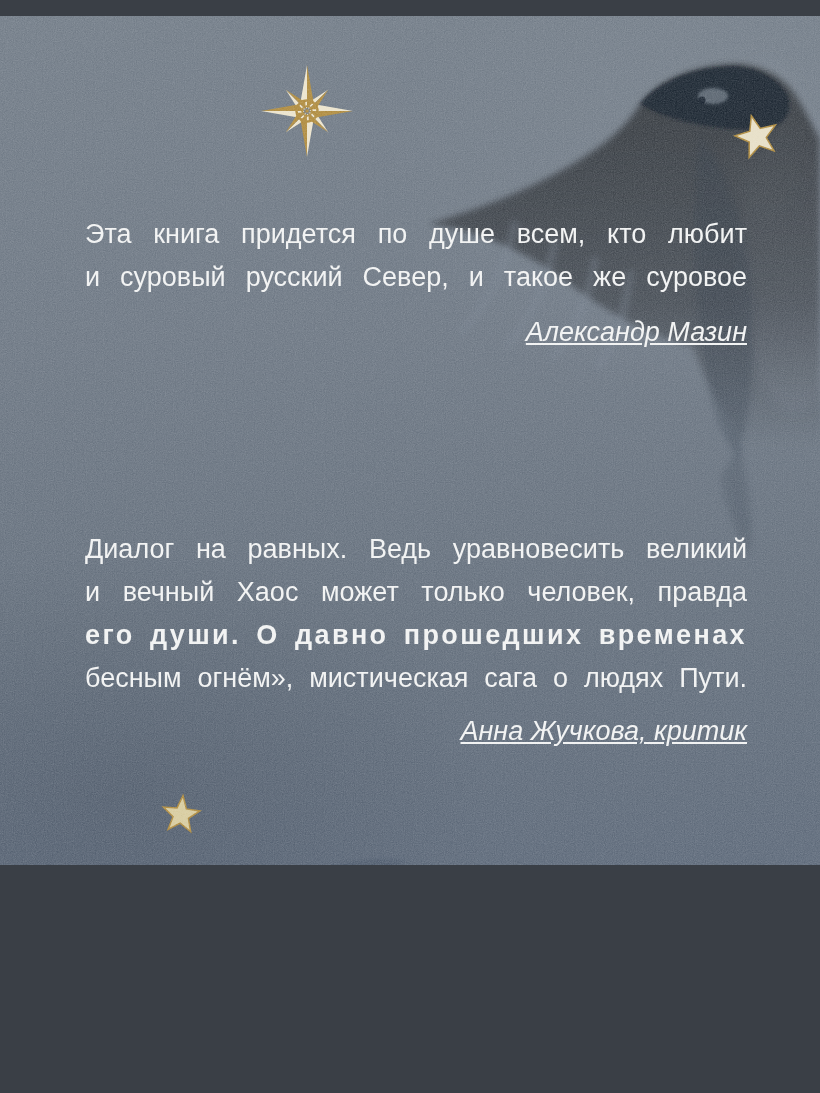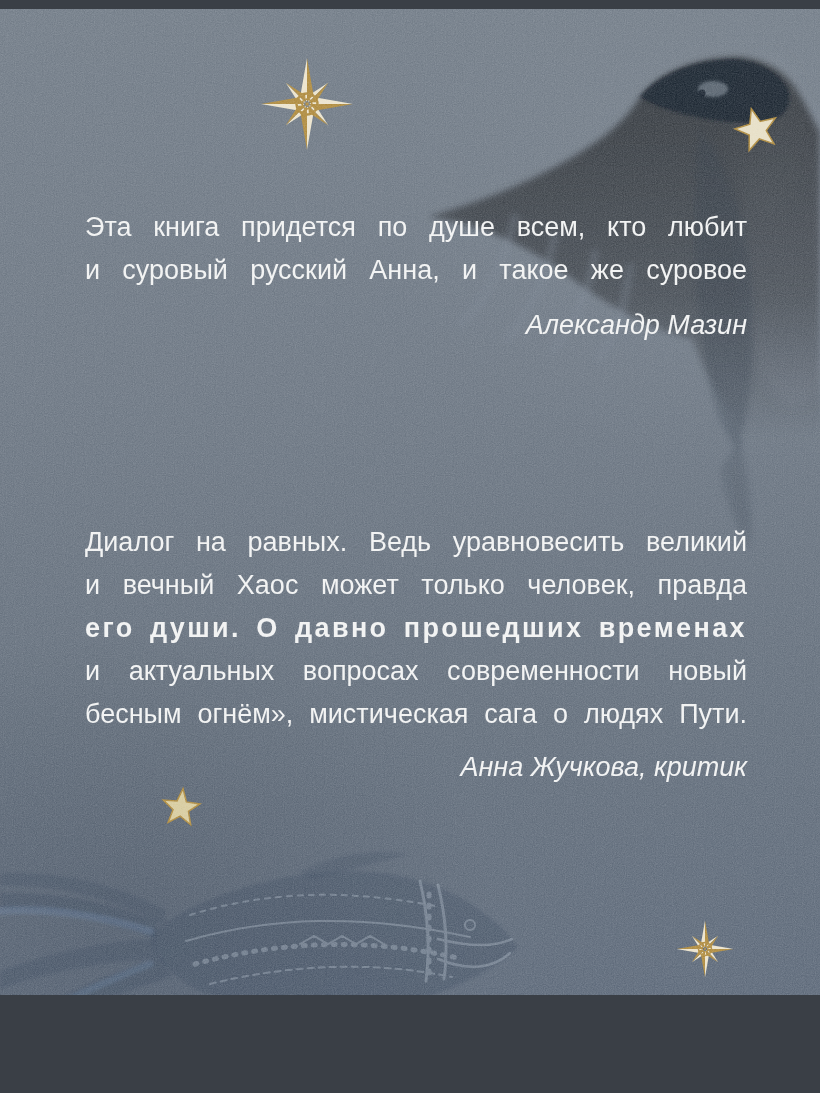--- a/index.html
+++ b/index.html
@@ -1,20 +1,20 @@
 <!DOCTYPE html>
 <html lang="ru"><head>
 <meta charset="utf-8">
 <style>
   html, body { margin: 0; padding: 0; background: #3a3f46; }
   .page {
     position: relative;
     width: 820px;
-    height: 986px;
-    margin: 9px auto;
+    height: 849px;
+    margin: 16px auto;
     overflow: hidden;
     font-family: "Liberation Sans", sans-serif;
     background:
       radial-gradient(60% 40% at 88% 18%, rgba(150,160,170,0.14), rgba(150,160,170,0) 70%),
       radial-gradient(70% 45% at 15% 92%, rgba(28,38,54,0.16), rgba(28,38,54,0) 65%),
       linear-gradient(180deg, #737d88 0%, #6e7884 38%, #65707d 72%, #5e6a7a 100%);
   }
   .decor {
     position: absolute;
     left: 0; top: 0;
@@ -33,20 +33,21 @@
   .q1 { top: 197px; }
   .q2 { top: 512px; }
   .line { text-align: justify; text-align-last: justify; }
   .line.short { text-align-last: left; }
   .line.ls { letter-spacing: 2.4px; font-weight: bold; }
   .attribution {
     text-align: right;
     font-style: italic;
     font-size: 27px;
     line-height: 36px;
+    text-decoration: underline;
   }
   .q1 .attribution { margin-top: 15px; }
   .q2 .attribution { margin-top: 13px; }
 </style>
 </head>
 <body>
 
 <div class="page">
 
   <svg class="decor" viewBox="0 0 820 1093" xmlns="http://www.w3.org/2000/svg">
@@ -189,27 +190,26 @@
     <g>
       <rect width="820" height="1093" filter="url(#grainL)" opacity="0.15"></rect>
       <rect width="820" height="1093" filter="url(#grainD)" opacity="0.12"></rect>
     </g>
   </svg>
 
   <div class="textlayer">
 
     <div class="quote q1">
       <div class="line">Эта книга придется по душе всем, кто любит</div>
-      <div class="line">и суровый русский Анна, и такое же суровое</div>
+      <div class="line">и суровый русский Север, и такое же суровое</div>
       <div class="attribution">Александр Мазин</div>
     </div>
 
     <div class="quote q2">
       <div class="line">Диалог на равных. Ведь уравновесить великий</div>
       <div class="line">и вечный Хаос может только человек, правда</div>
       <div class="line ls">его души. О давно прошедших временах</div>
-      <div class="line">и актуальных вопросах современности новый</div>
       <div class="line">бесным огнём», мистическая сага о людях Пути.</div>
       <div class="attribution">Анна Жучкова, критик</div>
     </div>
 
   </div>
 </div>
 
 </body></html>

